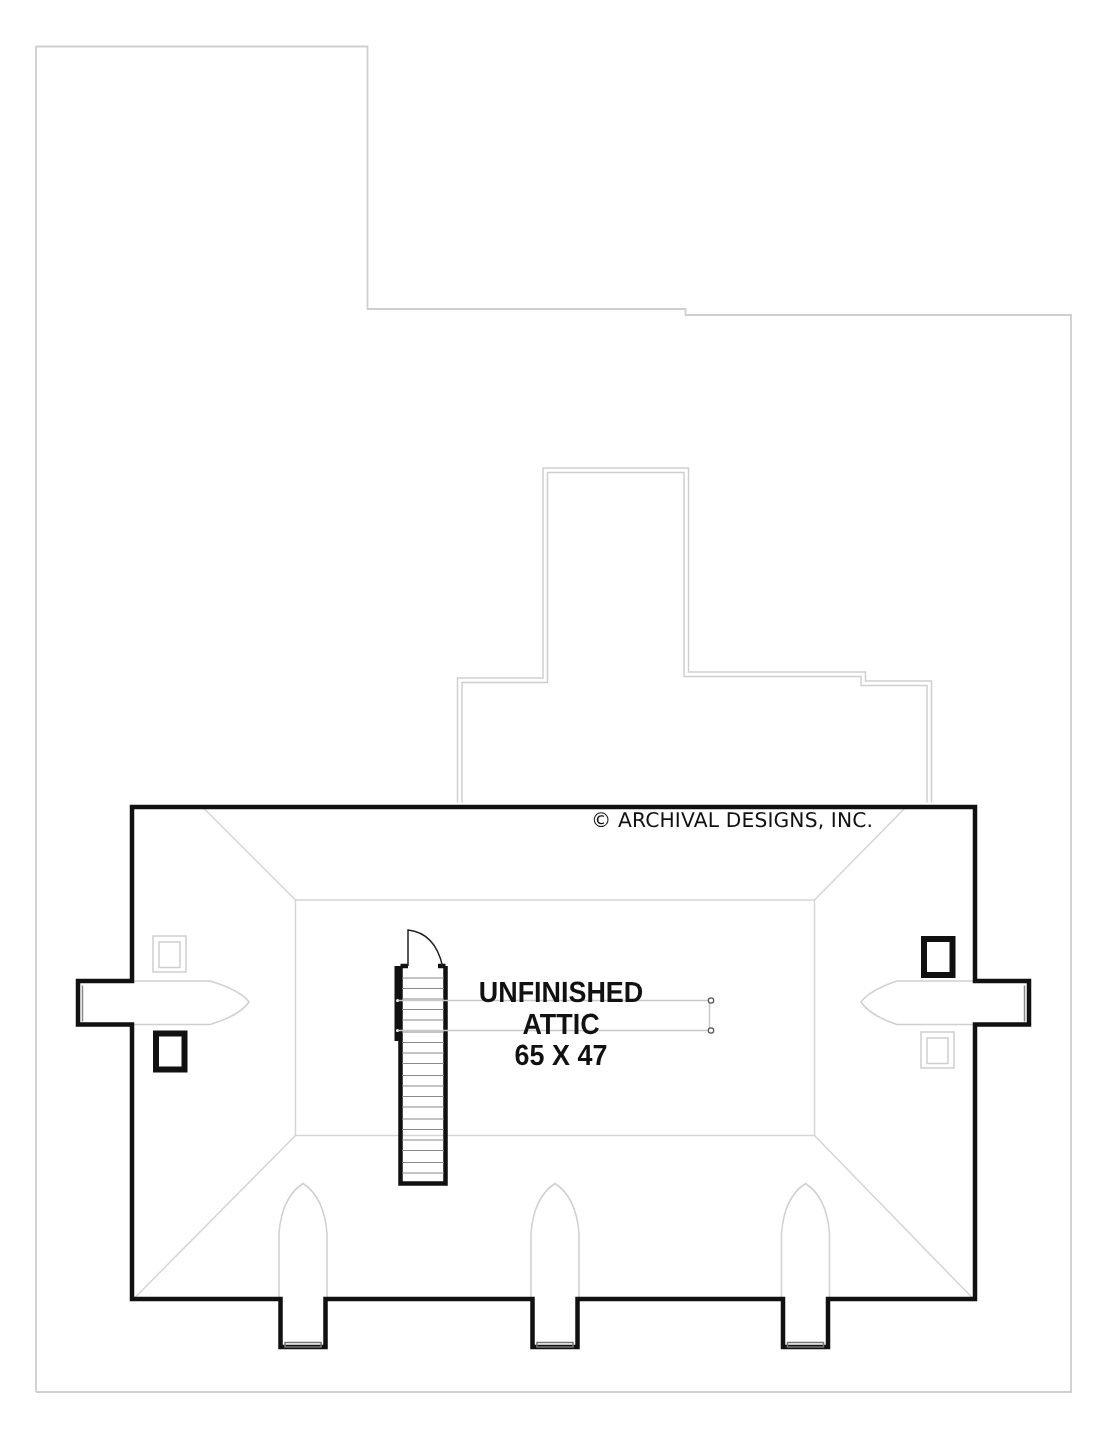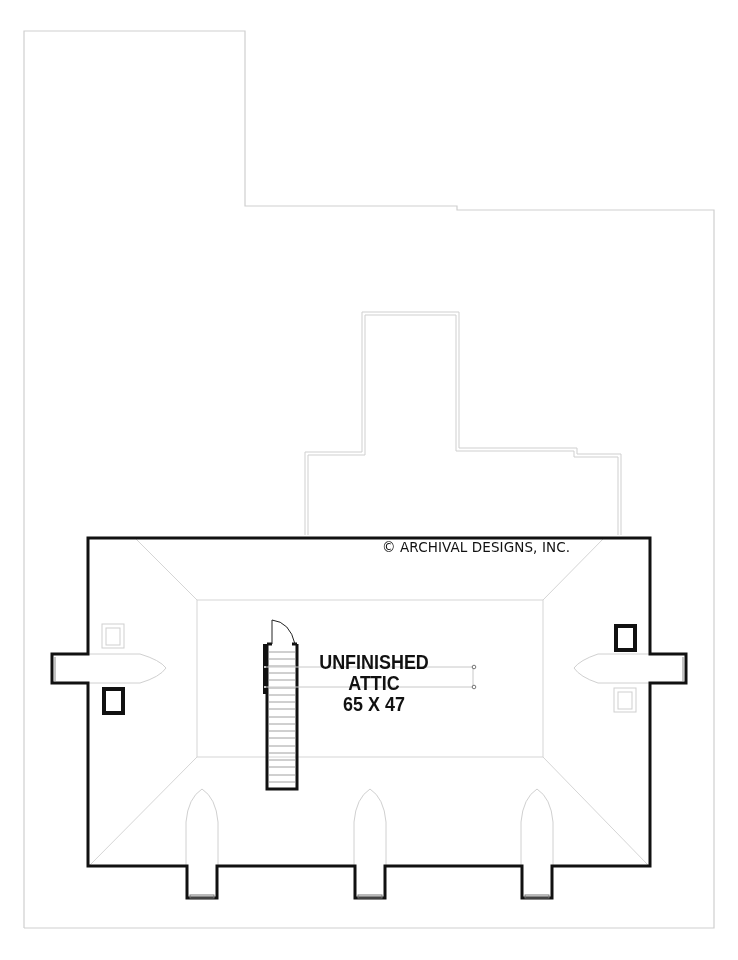--- a/index.html
+++ b/index.html
@@ -1,18 +1,18 @@
 <!DOCTYPE html>
 <html><head>
 <meta charset="utf-8">
 <style>
   html, body { margin: 0; padding: 0; background: #ffffff; }
   body { width: 738px; height: 960px; position: relative; overflow: hidden; font-family: "Liberation Sans", sans-serif; }
   #plan { position: absolute; left: 0; top: 0; }
-  .copyright { position: absolute; left: 382px; top: 539px; font-family: "DejaVu Sans", sans-serif; font-size: 13.5px; color: #111; letter-spacing: 0.1px; white-space: nowrap; }
+  .copyright { position: absolute; left: 394px; top: 539px; font-family: "DejaVu Sans", sans-serif; font-size: 13.5px; color: #111; letter-spacing: 0.1px; white-space: nowrap; }
   .room-label { position: absolute; left: 304px; top: 652px; width: 140px; text-align: center; font-family: "Liberation Sans", sans-serif; font-weight: bold; font-size: 19.5px; line-height: 21px; color: #111; transform: scaleX(0.92); transform-origin: center top; }
   .room-label div { white-space: nowrap; }
 </style>
 </head>
 <body>
 
 <svg id="plan" width="738" height="960" viewBox="0 0 738 960" xmlns="http://www.w3.org/2000/svg">
 
   <g fill="none" stroke="#cfcfcf" stroke-width="1.2">
     <polyline points="24,928 24,31 245,31 245,206 457,206 457,210 714,210 714,928 24,928"></polyline>

